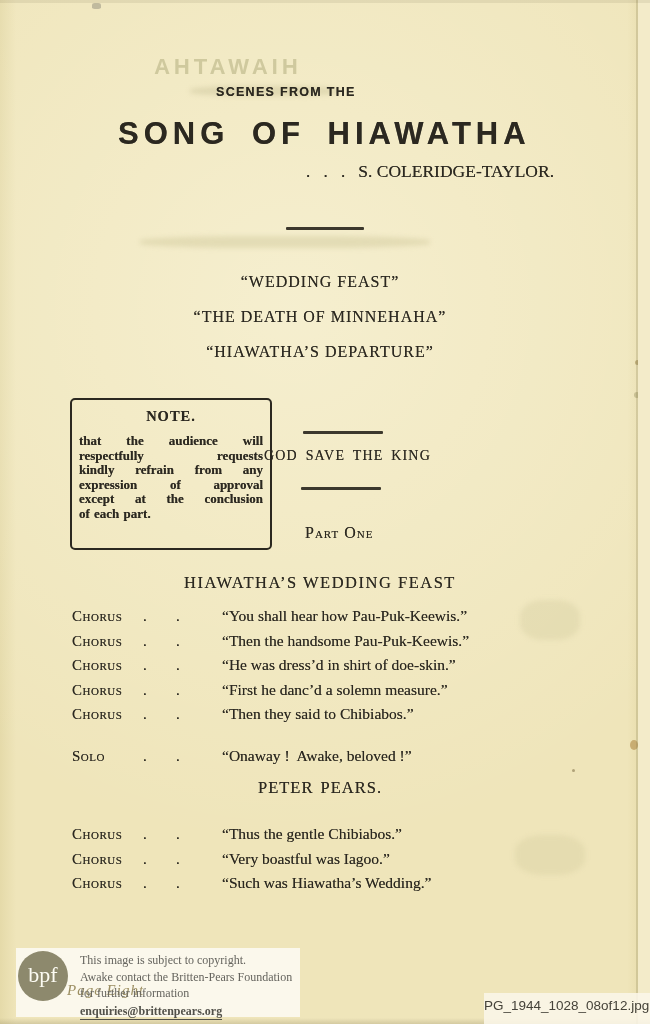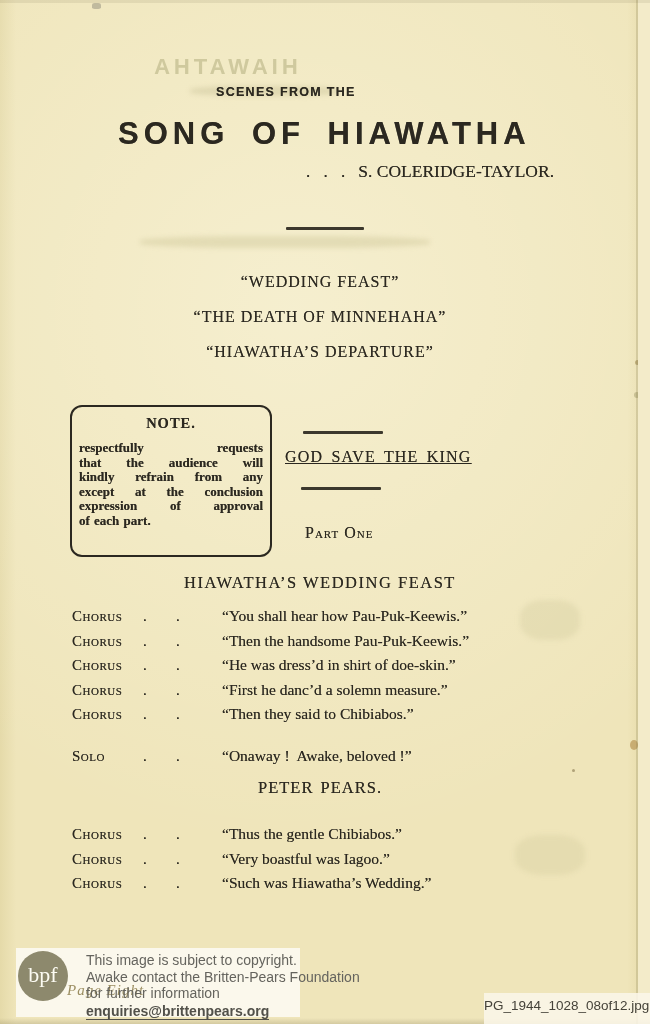--- a/index.html
+++ b/index.html
@@ -35,46 +35,46 @@
   .main-title{
     position:absolute;left:118px;top:116px;
     font-family:"Liberation Sans",sans-serif;font-weight:bold;font-size:31px;letter-spacing:5px;word-spacing:9px;
   }
   .byline{position:absolute;left:306px;top:161px;font-size:17.5px;display:flex;align-items:baseline;}
   .byline .dots{letter-spacing:0;word-spacing:9px;margin-right:13px;font-size:17px;}
   .rule{position:absolute;height:2.5px;background:#2b2820;border-radius:1px;opacity:0.92;z-index:4;}
   .work-title{position:absolute;left:-5px;width:650px;text-align:center;font-size:16px;letter-spacing:1px;}
   .note-box{
     position:absolute;left:70px;top:398px;width:184px;height:142px;
-    border:2.5px solid #2b2820;border-radius:12px;z-index:4;
-    padding:6px 7px 0 7px;box-sizing:content-box;margin-top:7px;
+    border:2.5px solid #2b2820;border-radius:5px;z-index:4;
+    padding:6px 7px 0 7px;box-sizing:content-box;
   }
   .note-heading{text-align:center;font-weight:bold;font-size:14.5px;letter-spacing:1px;margin-top:2px;}
   .note-body{margin-top:9px;font-weight:bold;font-size:13px;line-height:14.6px;word-spacing:1px;}
   .note-line{text-align:justify;text-align-last:justify;}
   .note-line.first{padding-left:38px;}
   .note-line.last{text-align-last:left;}
-  .anthem{position:absolute;left:285px;top:448px;font-size:16px;letter-spacing:1.2px;word-spacing:3px;text-decoration:underline;}
+  .anthem{position:absolute;left:264px;top:448px;font-size:14px;letter-spacing:1.2px;word-spacing:3px;}
   .part-heading{position:absolute;left:305px;top:524px;font-variant:small-caps;font-size:16px;letter-spacing:1px;}
   .section-title{position:absolute;left:-5px;top:573px;width:650px;text-align:center;font-size:16.5px;letter-spacing:1.5px;}
   .prog{position:absolute;left:72px;width:540px;z-index:4;}
   .prog-row{display:grid;grid-template-columns:71px 33px 46px auto;height:24.5px;align-items:baseline;line-height:24.5px;}
   .role{font-variant:small-caps;font-size:15px;letter-spacing:0.5px;}
   .dot{font-size:15px;}
   .q-text{font-size:15.5px;white-space:pre;}
   .performer{position:absolute;left:258px;top:778px;font-size:16.5px;letter-spacing:1px;word-spacing:2px;}
   
   .wm-box{position:absolute;left:16px;top:948px;width:284px;height:69px;background:rgba(255,255,255,0.72);z-index:5;}
   .bpf-logo{
     position:absolute;left:18px;top:951px;width:50px;height:50px;border-radius:50%;
     background:#8d896d;z-index:7;
     font-family:"Liberation Serif",serif;font-size:22px;color:#fdfcf3;
     text-align:center;line-height:47px;
   }
-  .wm-text{position:absolute;left:86px;top:952px;z-index:7;font-family:Liberation Sans, sans-serif;font-size:14px;line-height:16.5px;color:#65645e;}
+  .wm-text{position:absolute;left:80px;top:952px;z-index:7;font-family:Liberation Serif, serif;font-size:12px;line-height:16.5px;color:#65645e;}
   .wm-email{display:inline-block;margin-top:1px;font-weight:bold;color:#52514a;border-bottom:1.5px solid #52514a;}
   .page-number{
     position:absolute;left:67px;top:982px;z-index:6;
     font-style:italic;font-size:15px;letter-spacing:1px;color:rgba(128,112,58,0.78);
   }
   .filename-strip{
     position:absolute;left:484px;top:993px;width:166px;height:33px;z-index:5;
     background:rgba(250,246,232,0.88);
     font-family:"Liberation Sans",sans-serif;font-size:13.5px;color:#454239;
     line-height:26px;text-align:right;padding-right:5px;box-sizing:border-box;
@@ -109,25 +109,25 @@
 
   <div class="rule" style="left:286px;top:227px;width:78px;"></div>
 
   <div class="work-title ink" style="top:273px;">“WEDDING FEAST”</div>
   <div class="work-title ink" style="top:308px;">“THE DEATH OF MINNEHAHA”</div>
   <div class="work-title ink" style="top:343px;">“HIAWATHA’S DEPARTURE”</div>
 
   <div class="note-box ink">
     <div class="note-heading">NOTE.</div>
     <div class="note-body">
+      <div class="note-line">that the audience will</div>
       <div class="note-line">respectfully requests</div>
-      <div class="note-line">that the audience will</div>
       <div class="note-line">kindly refrain from any</div>
+      <div class="note-line">expression of approval</div>
       <div class="note-line">except at the conclusion</div>
-      <div class="note-line">expression of approval</div>
       <div class="note-line last">of each part.</div>
     </div>
   </div>
 
   <div class="rule" style="left:303px;top:431px;width:80px;"></div>
   <div class="anthem ink">GOD SAVE THE KING</div>
   <div class="rule" style="left:301px;top:487px;width:80px;"></div>
   <div class="part-heading ink">Part One</div>
 
   <div class="section-title ink">HIAWATHA’S WEDDING FEAST</div>

